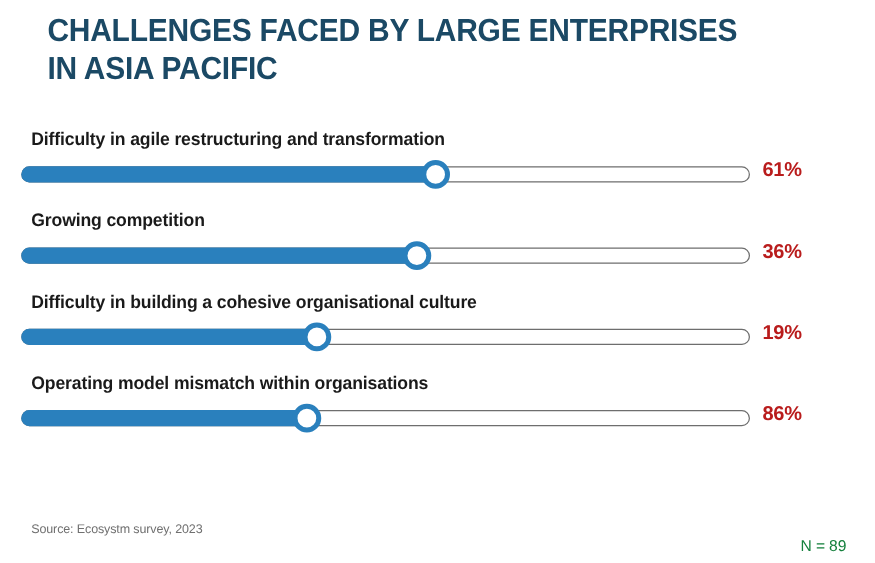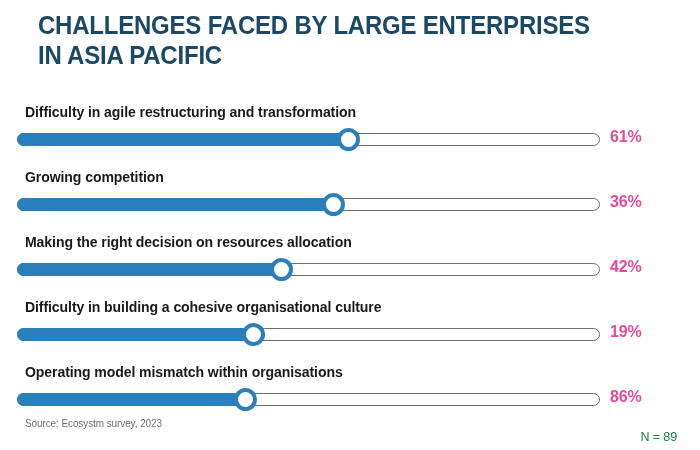--- a/index.html
+++ b/index.html
@@ -97,21 +97,21 @@
     border: 4px solid #2a80bd;
     border-radius: 50%;
     background: #ffffff;
   }
   .row-value {
     position: absolute;
     left: 610px;
     top: 32px;
     font-size: 16px;
     font-weight: bold;
-    color: #ec4899;
+    color: #b91c1c;
     letter-spacing: -0.2px;
     text-align: right;
   }
 
   
   .footer {
     position: absolute;
     left: 0;
     bottom: 16px;
     width: 700px;
@@ -159,29 +159,20 @@
     <div class="row">
       <div class="row-label">Growing competition</div>
       <div class="slider">
         <div class="track-bg"></div>
         <div class="track-fill" style="width: 316px;"></div>
         <div class="knob" style="left: 304.5px;"></div>
       </div>
       <div class="row-value">36%</div>
     </div>
 
-    <div class="row">
-      <div class="row-label">Making the right decision on resources allocation</div>
-      <div class="slider">
-        <div class="track-bg"></div>
-        <div class="track-fill" style="width: 264px;"></div>
-        <div class="knob" style="left: 252.5px;"></div>
-      </div>
-      <div class="row-value">42%</div>
-    </div>
 
     <div class="row">
       <div class="row-label">Difficulty in building a cohesive organisational culture</div>
       <div class="slider">
         <div class="track-bg"></div>
         <div class="track-fill" style="width: 236px;"></div>
         <div class="knob" style="left: 224.5px;"></div>
       </div>
       <div class="row-value">19%</div>
     </div>

